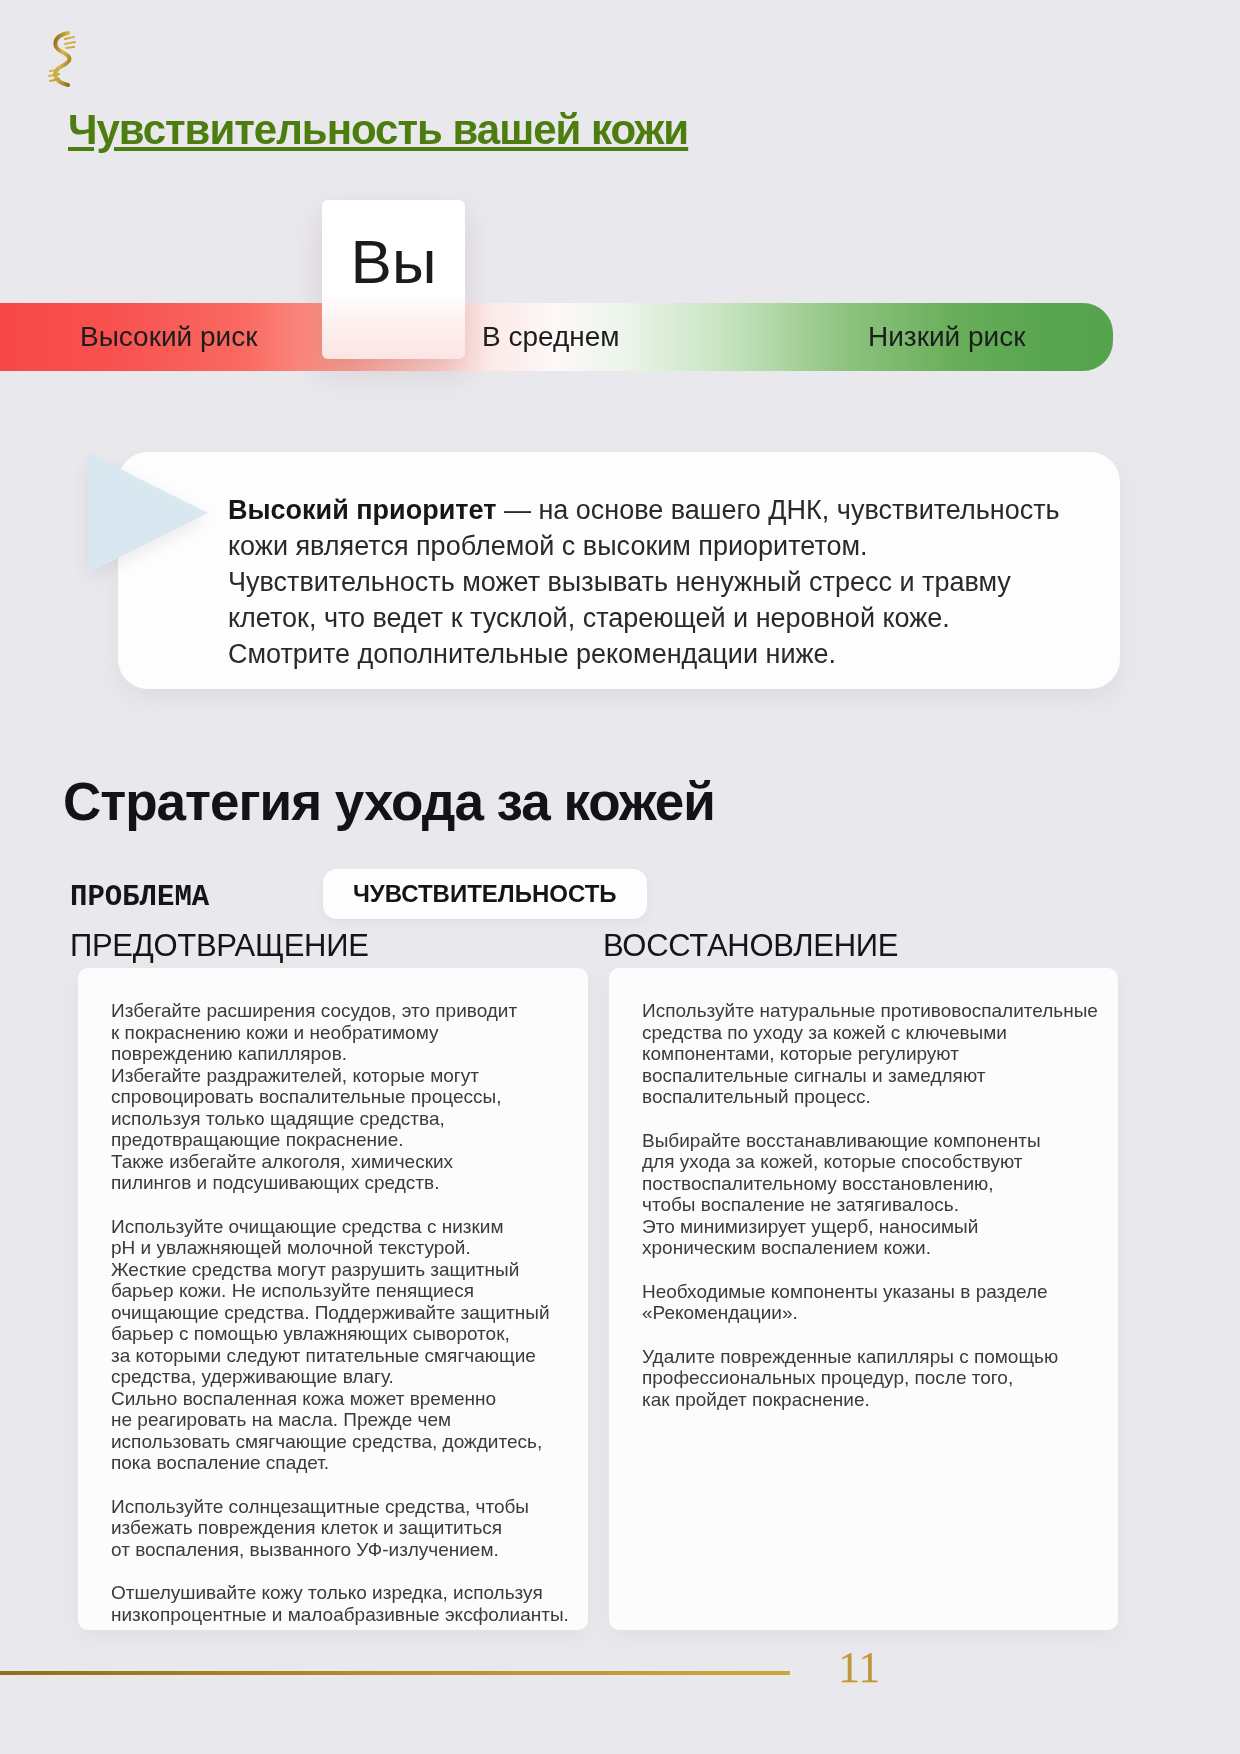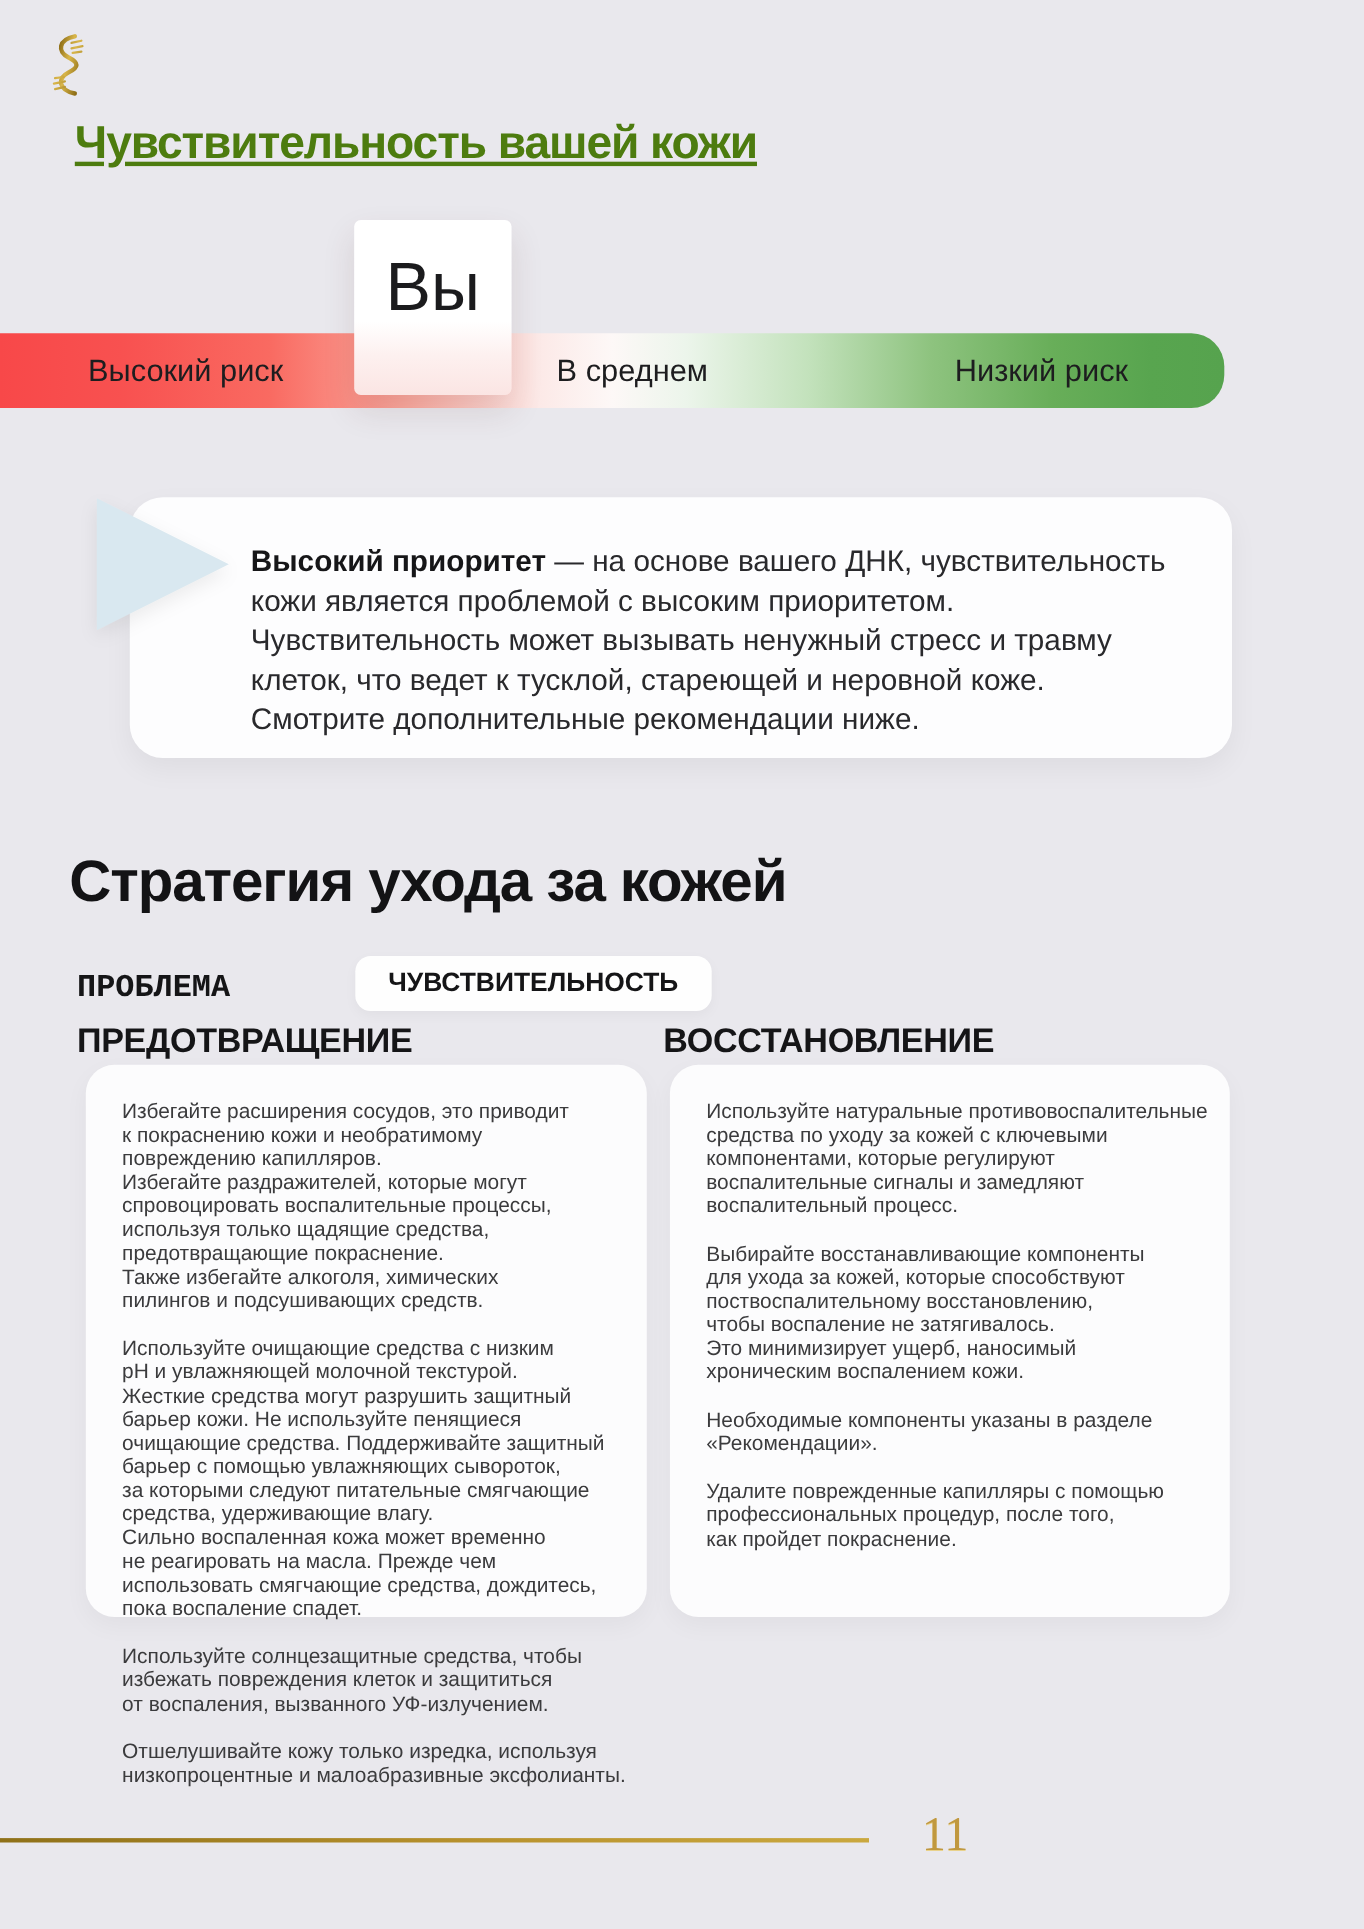--- a/index.html
+++ b/index.html
@@ -17,21 +17,21 @@
   
   .risk-bar{position:absolute;left:0;top:303px;width:1113px;height:68px;
     border-radius:0 30px 30px 0;
     background:linear-gradient(90deg,
       #f84849 0%,#f85150 10%,#f96a61 22%,#fba89d 33%,#fce9e7 44%,
       #fdf8f7 50%,#ecf5eb 56%,#c3e2bc 66%,#8ec37f 76%,#68ae59 86%,
       #58a54f 94%,#56a34e 100%);}
   .risk-label{position:absolute;top:50%;transform:translateY(-50%);
     font-size:28px;color:#1d1d1f;white-space:nowrap;}
   .risk-label.high{left:80px;}
-  .risk-label.mid{left:506px;}
+  .risk-label.mid{left:482px;}
   .risk-label.low{left:868px;}
 
   
   .you-marker{position:absolute;left:322px;top:200px;width:143px;height:159px;
     border-radius:6px;
     background:linear-gradient(180deg,#ffffff 0%,#ffffff 58%,#fdf0ef 78%,#fbe5e3 100%);
     box-shadow:0 14px 30px rgba(90,40,40,.12);z-index:3;
     display:flex;justify-content:center;}
   .you-marker span{font-size:62px;font-weight:400;color:#1b1b1d;margin-top:26px;}
 
@@ -51,26 +51,26 @@
     font-size:53px;font-weight:800;letter-spacing:-1px;color:#131315;line-height:60px;}
 
   .problem-label{position:absolute;left:70px;top:881px;margin:0;
     font-size:29px;font-weight:800;color:#151517;font-family:Liberation Mono, monospace;}
   .problem-badge{position:absolute;left:323px;top:869px;
     background:#fefefe;border-radius:14px;padding:11px 30px;
     box-shadow:0 4px 12px rgba(0,0,0,.04);
     font-size:24px;font-weight:800;color:#151517;}
 
   .col-header{position:absolute;top:928px;margin:0;
-    font-size:31px;font-weight:700;color:#151517;letter-spacing:-0.3px;}
+    font-size:31px;font-weight:400;color:#151517;letter-spacing:-0.3px;}
   .col-header.left{left:70px;}
   .col-header.right{left:603px;}
 
-  .card{position:absolute;top:968px;height:502px;background:#fcfcfd;
-    border-radius:26px;box-shadow:0 8px 22px rgba(0,0,0,.04);
+  .card{position:absolute;top:968px;height:662px;background:#fcfcfd;
+    border-radius:10px;box-shadow:0 8px 22px rgba(0,0,0,.04);
     box-sizing:border-box;padding:32px 16px 0 33px;}
   .card.prevention{left:78px;width:510px;}
   .card.recovery{left:609px;width:509px;}
   .card p{margin:0 0 22px;font-size:19px;line-height:21.5px;color:#3b3b3d;
     white-space:pre-line;}
 
   
   .footer-line{position:absolute;left:0;top:1671px;width:790px;height:4px;
     background:linear-gradient(90deg,#8f7119 0%,#b8922e 55%,#caa83f 100%);}
   .page-number{position:absolute;left:838px;top:1642px;

